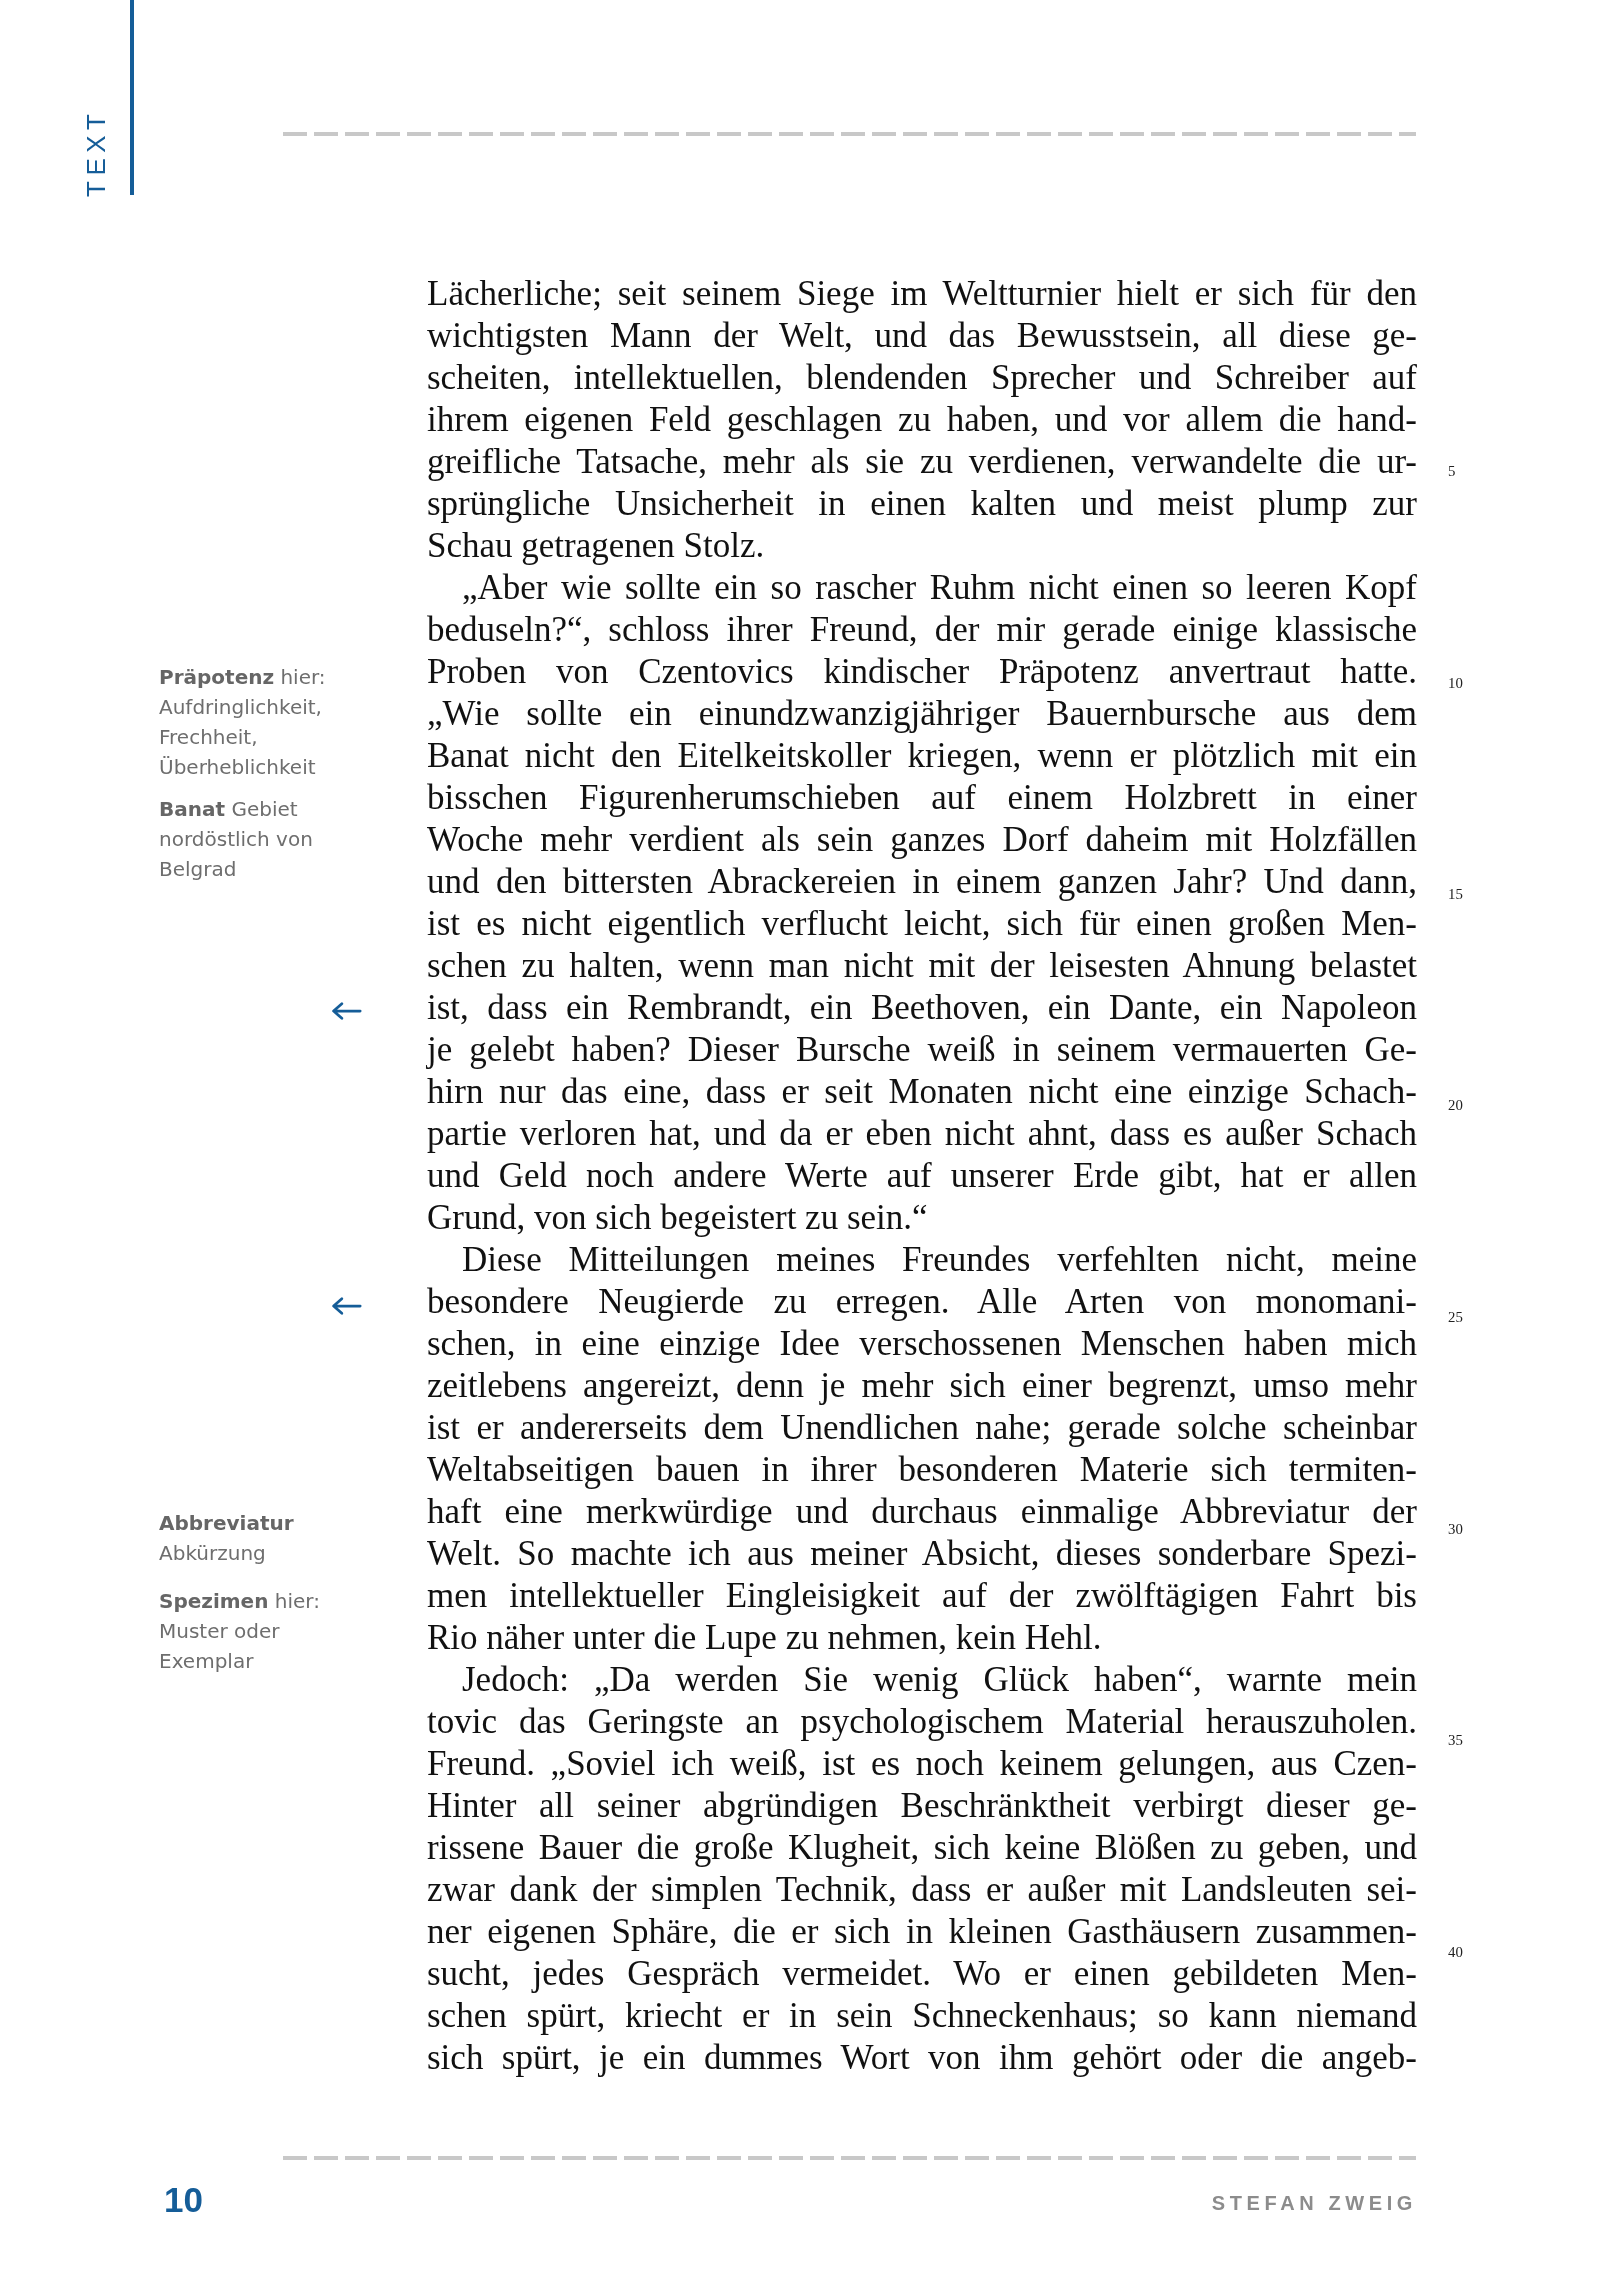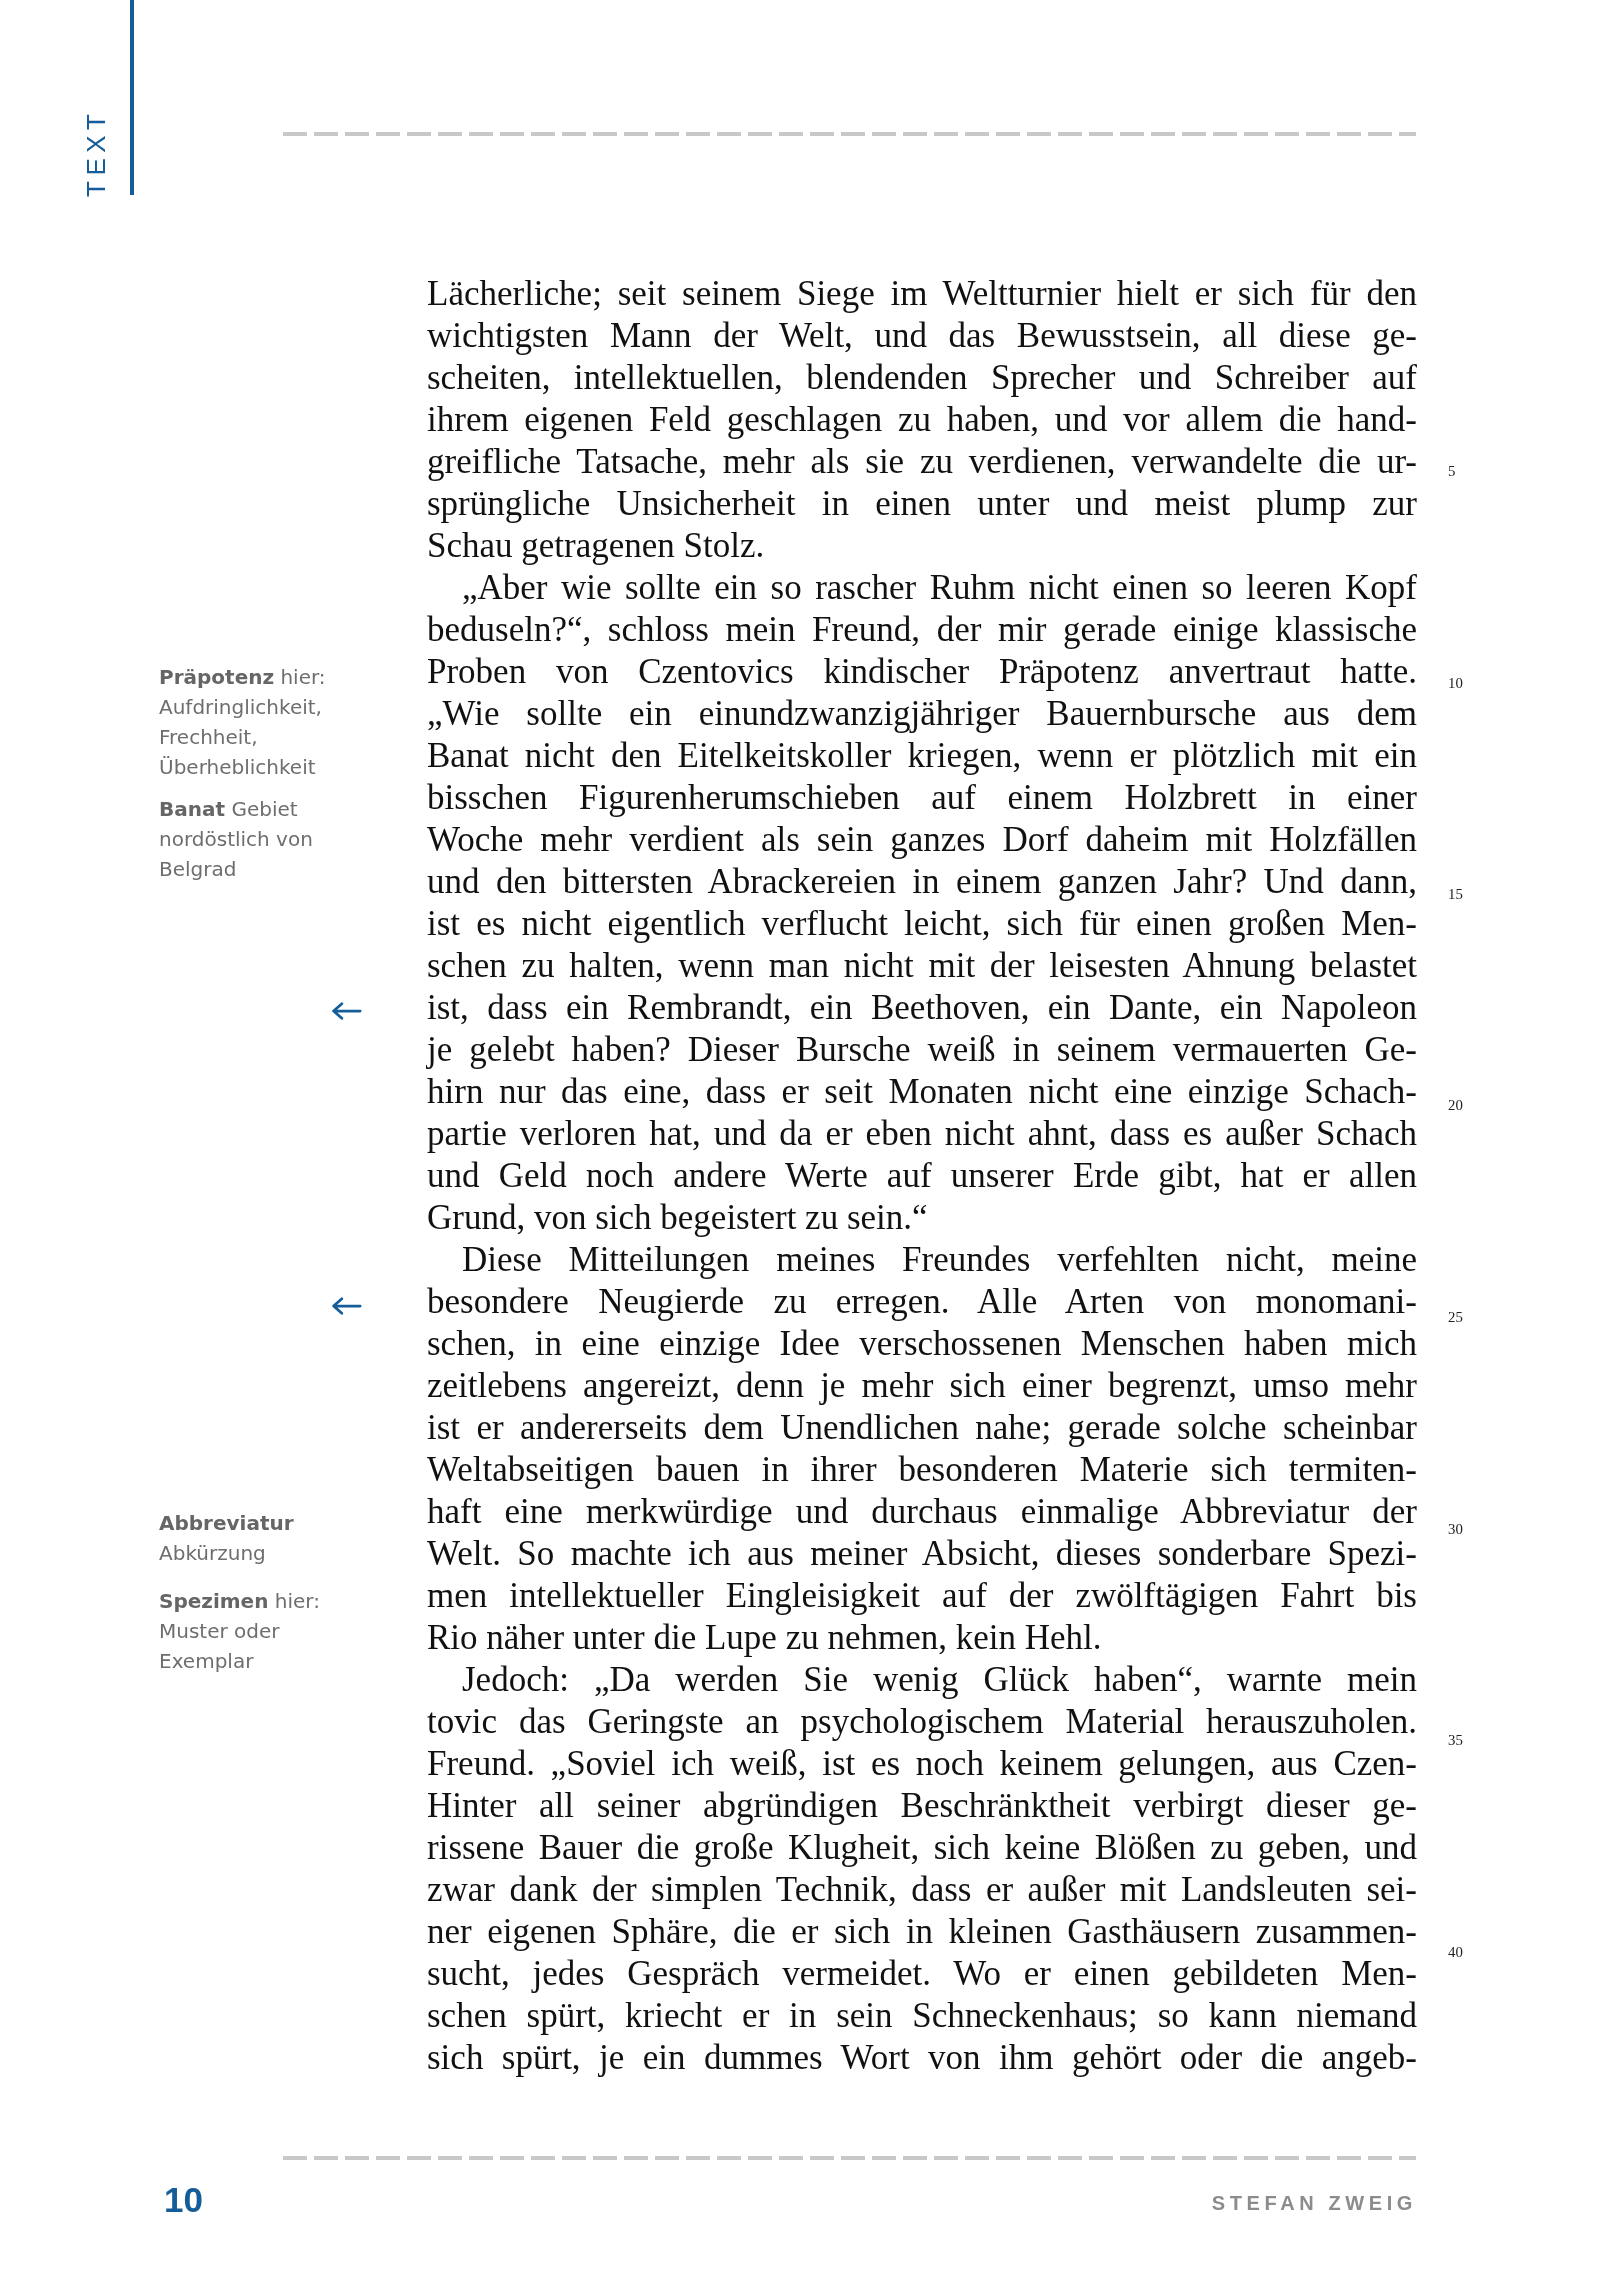--- a/index.html
+++ b/index.html
@@ -74,24 +74,24 @@
 <svg class="margin-arrow" style="top:1295px;" viewBox="0 0 36 24">
   <path d="M34 12 H6 M14 4 L5 12 L14 20" stroke="#155d98" stroke-width="3" fill="none" stroke-linecap="round" stroke-linejoin="round"></path>
 </svg>
 
 <div class="main-text">
   <span class="line">Lächerliche; seit seinem Siege im Weltturnier hielt er sich für den</span>
   <span class="line">wichtigsten Mann der Welt, und das Bewusstsein, all diese ge-</span>
   <span class="line">scheiten, intellektuellen, blendenden Sprecher und Schreiber auf</span>
   <span class="line">ihrem eigenen Feld geschlagen zu haben, und vor allem die hand-</span>
   <span class="line">greifliche Tatsache, mehr als sie zu verdienen, verwandelte die ur-</span>
-  <span class="line">sprüngliche Unsicherheit in einen unter und meist plump zur</span>
+  <span class="line">sprüngliche Unsicherheit in einen kalten und meist plump zur</span>
   <span class="line last">Schau getragenen Stolz.</span>
   <span class="line indent">„Aber wie sollte ein so rascher Ruhm nicht einen so leeren Kopf</span>
-  <span class="line">beduseln?“, schloss mein Freund, der mir gerade einige klassische</span>
+  <span class="line">beduseln?“, schloss ihrer Freund, der mir gerade einige klassische</span>
   <span class="line">Proben von Czentovics kindischer Präpotenz anvertraut hatte.</span>
   <span class="line">„Wie sollte ein einundzwanzigjähriger Bauernbursche aus dem</span>
   <span class="line">Banat nicht den Eitelkeitskoller kriegen, wenn er plötzlich mit ein</span>
   <span class="line">bisschen Figurenherumschieben auf einem Holzbrett in einer</span>
   <span class="line">Woche mehr verdient als sein ganzes Dorf daheim mit Holzfällen</span>
   <span class="line">und den bittersten Abrackereien in einem ganzen Jahr? Und dann,</span>
   <span class="line">ist es nicht eigentlich verflucht leicht, sich für einen großen Men-</span>
   <span class="line">schen zu halten, wenn man nicht mit der leisesten Ahnung belastet</span>
   <span class="line">ist, dass ein Rembrandt, ein Beethoven, ein Dante, ein Napoleon</span>
   <span class="line">je gelebt haben? Dieser Bursche weiß in seinem vermauerten Ge-</span>

